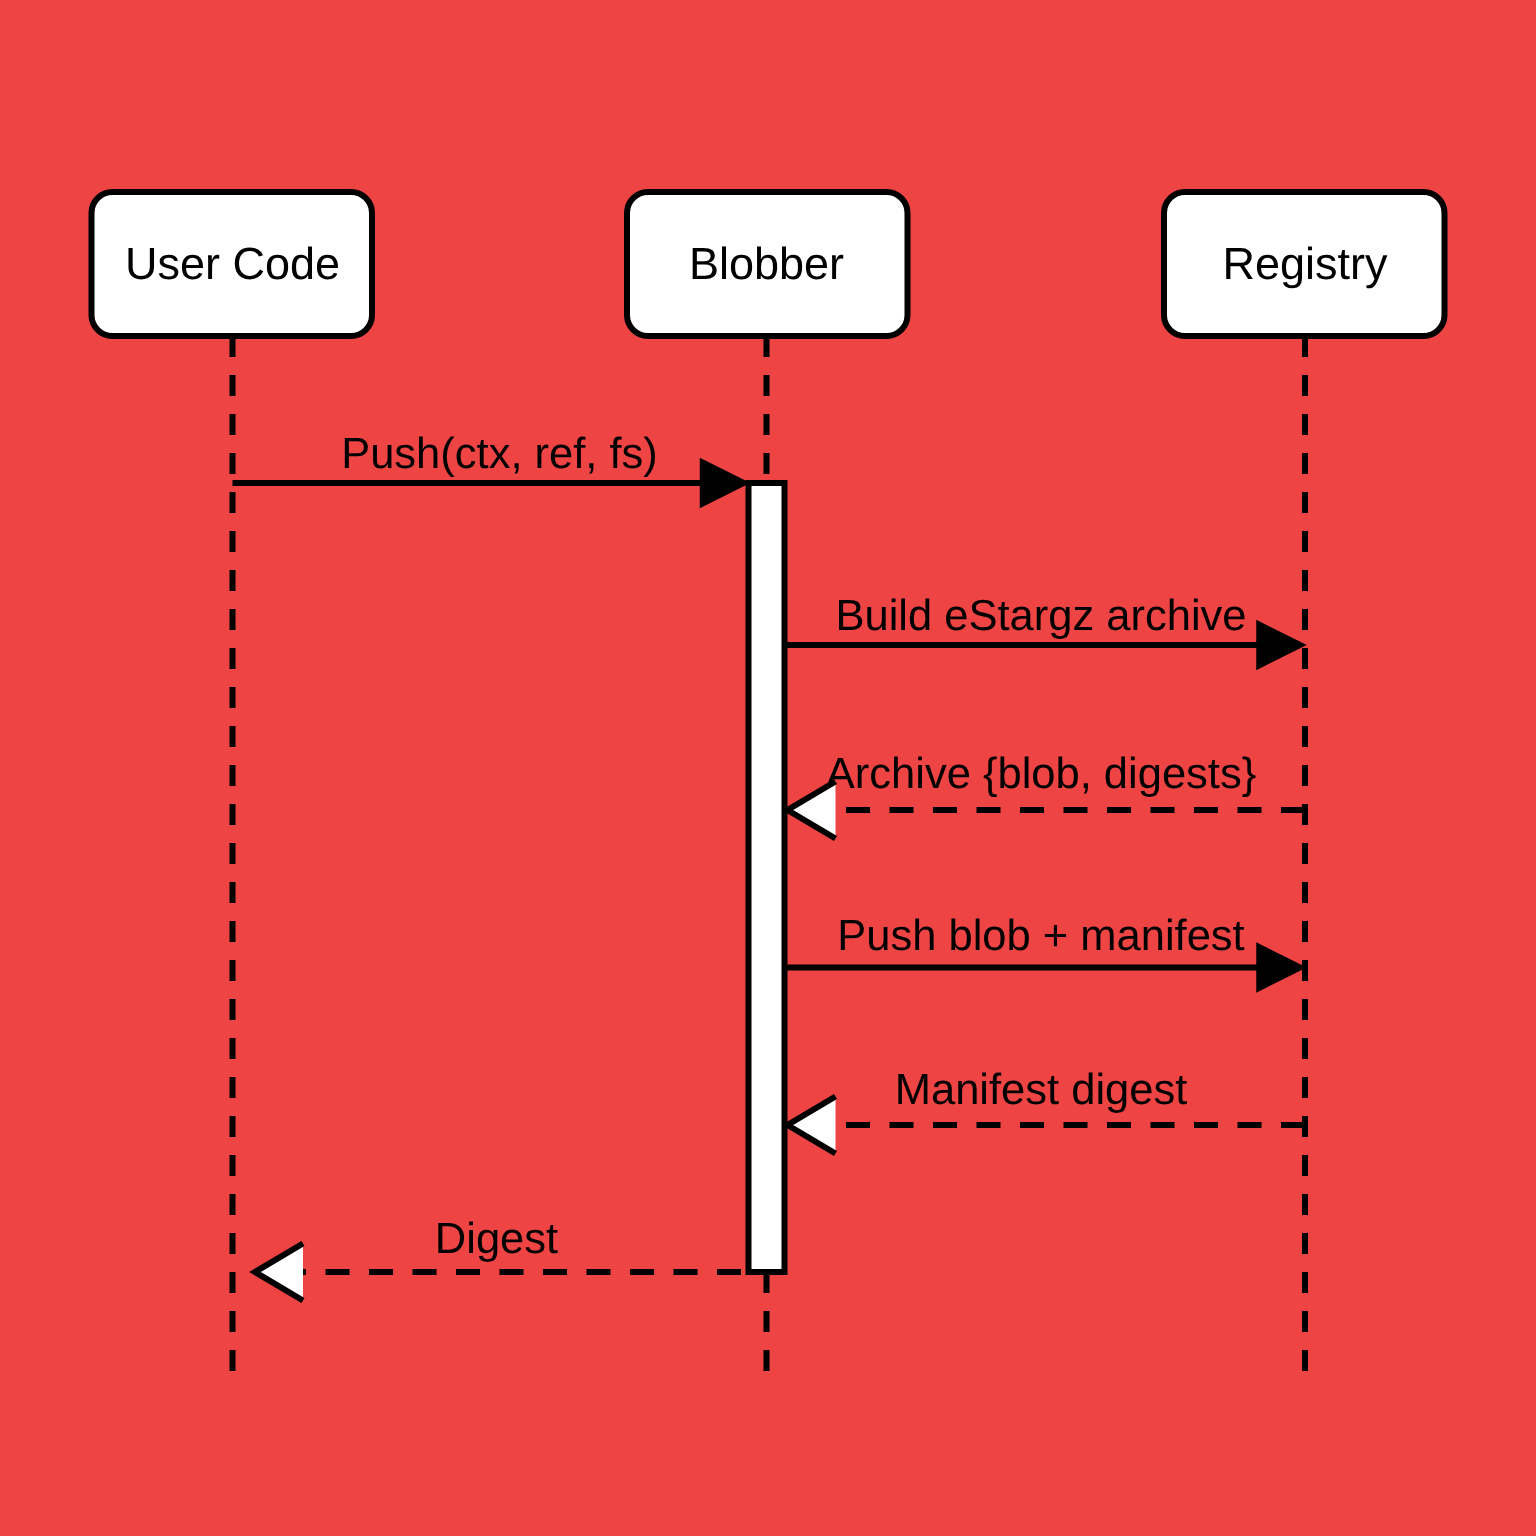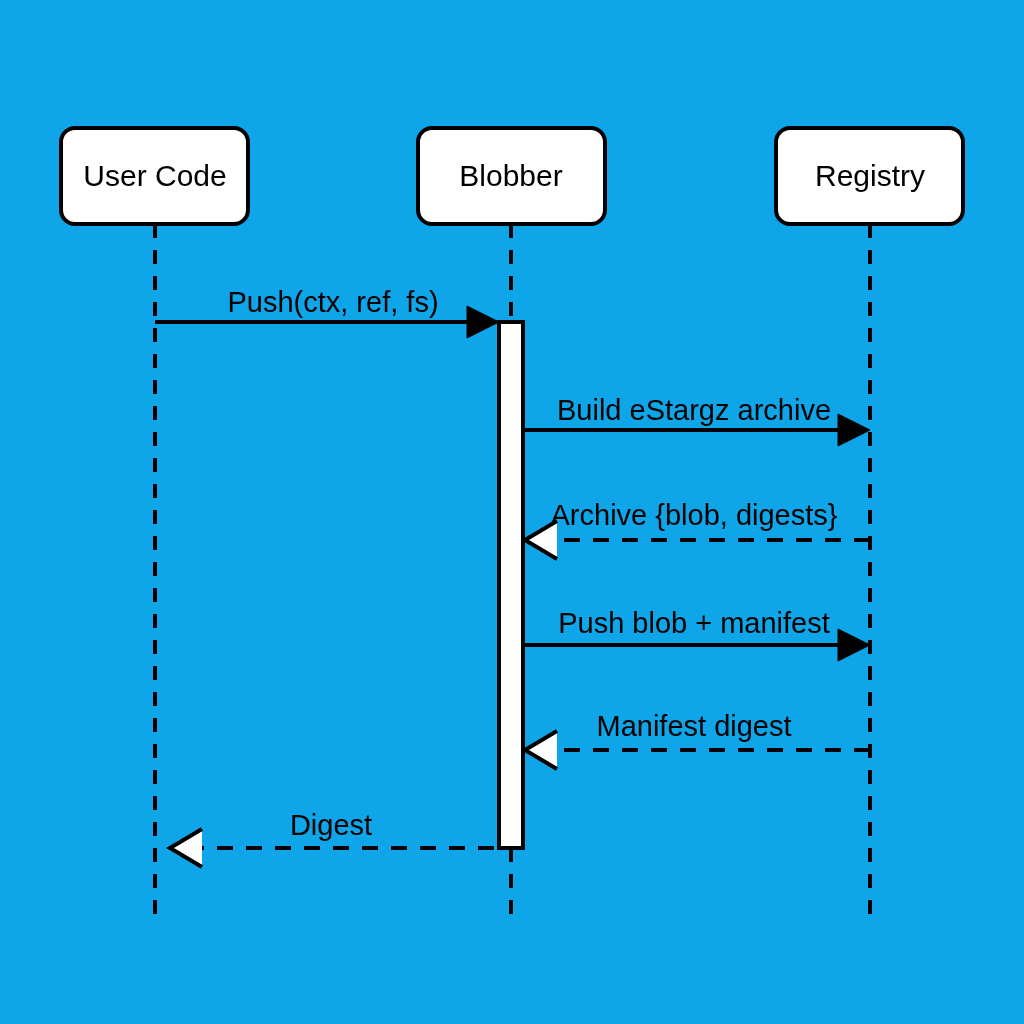--- a/index.html
+++ b/index.html
@@ -10,21 +10,21 @@
   body {
     width: 1024px;
     height: 1024px;
     overflow: hidden;
     font-family: "Liberation Sans", sans-serif;
   }
   #diagram-root {
     position: relative;
     width: 1024px;
     height: 1024px;
-    background: #0ea5e9;
+    background: #ef4444;
   }
   svg#sequence-svg {
     display: block;
     width: 1024px;
     height: 1024px;
   }
   .participant-box {
     fill: #ffffff;
     stroke: #000000;
     stroke-width: 4;

